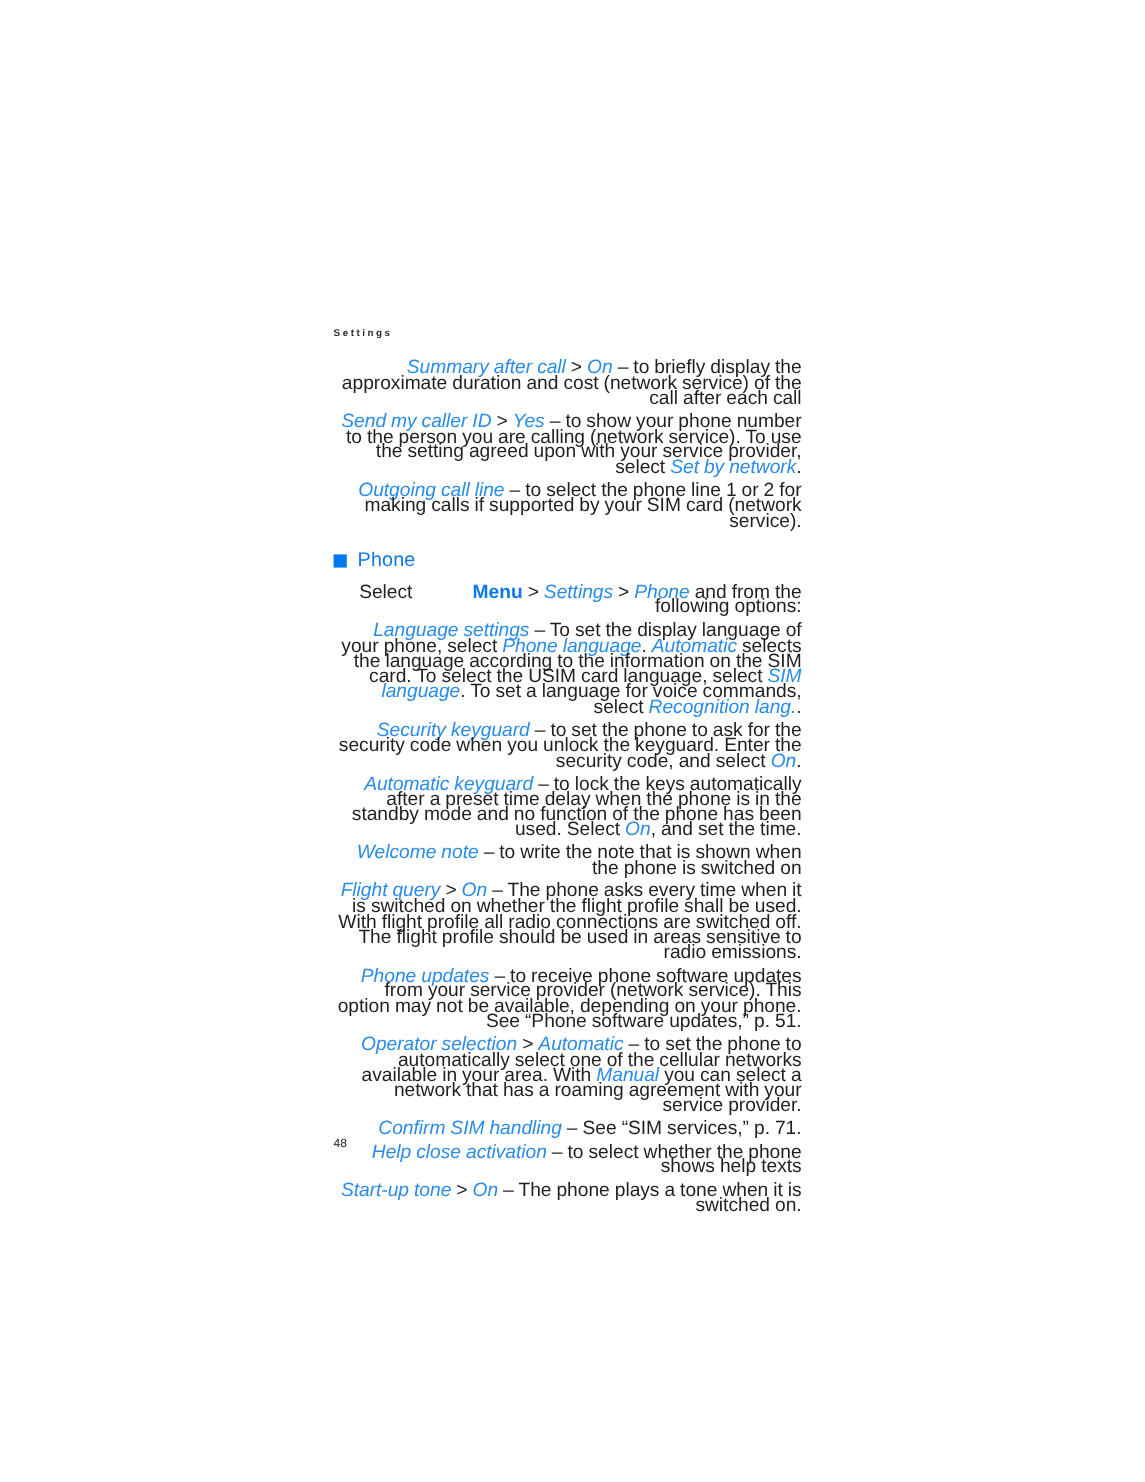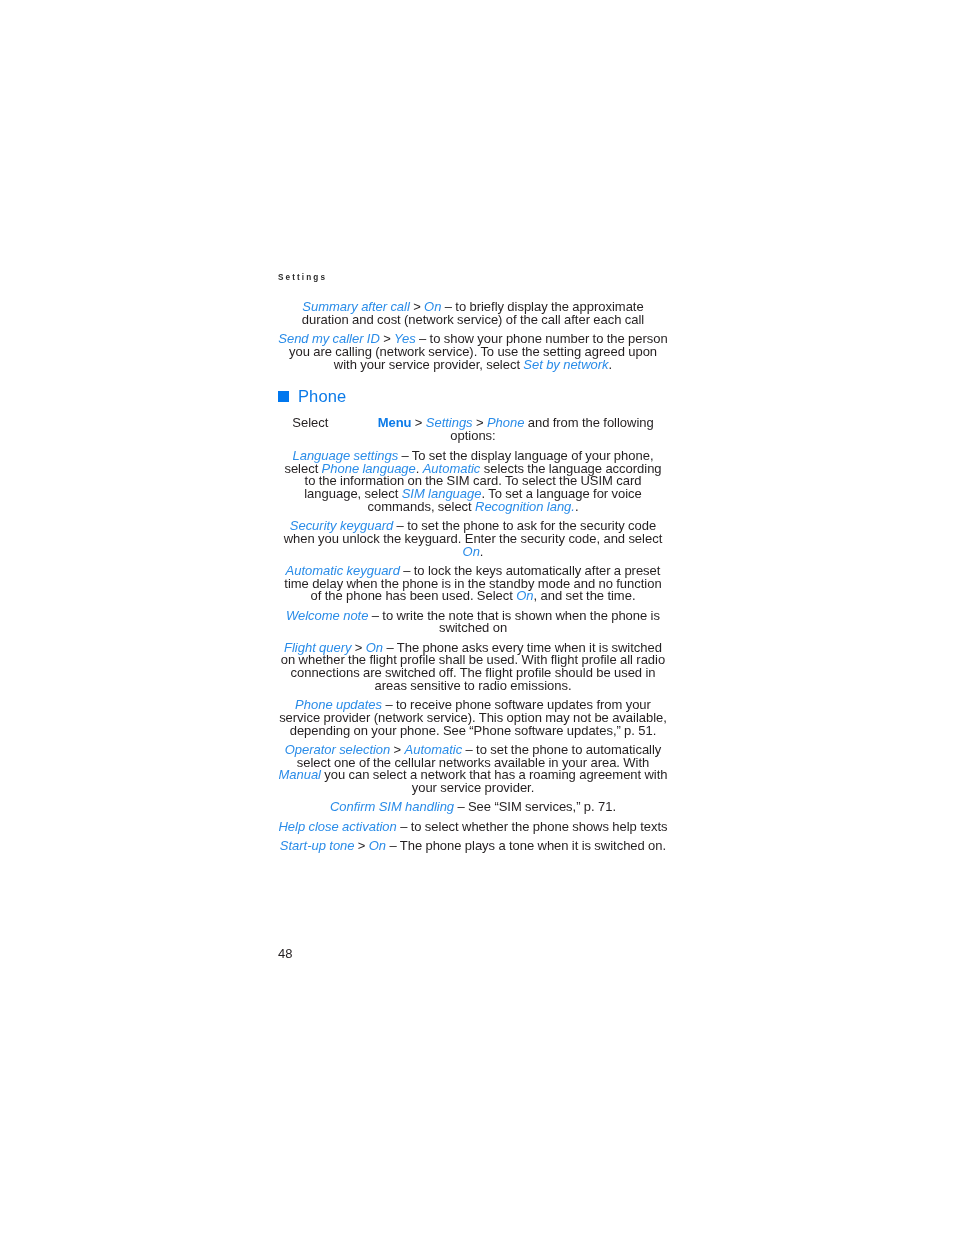--- a/index.html
+++ b/index.html
@@ -37,25 +37,25 @@
     font-size: 8.2px;
     font-weight: bold;
     letter-spacing: 2.1px;
     color: #2b2b2b;
     margin: 0 0 18px 0;
     line-height: 10px;
   }
 
   
   .para {
-    font-size: 13px;
+    font-size: 16px;
     line-height: 12.75px;
     color: #231f20;
     margin: 0 0 6.5px 0;
-    text-align: center;
+    text-align: right;
     letter-spacing: -0.02px;
     word-spacing: -0.25px;
   }
   .para:last-child { margin-bottom: 0; }
 
   
   .term {
     font-style: italic;
     color: #2a8ce8;
   }
@@ -99,38 +99,39 @@
 
   .select-line {
     margin-bottom: 7px;
   }
 
   
   .page-number {
     position: absolute;
     left: 278px;
     top: 948px;
-    font-size: 13px;
+    font-size: 10px;
     color: #231f20;
     line-height: 11px;
   }
 </style>
 </head>
 <body>
 
 <div class="page">
 
   <div class="content-column">
 
     <div class="running-header">Settings</div>
 
     <p class="para"><span class="term">Summary after call</span><span class="gt"> &gt; </span><span class="val">On</span><span> – to briefly display the approximate duration and cost (network service) of the call after each call</span></p>
 
     <p class="para"><span class="term">Send my caller ID</span><span class="gt"> &gt; </span><span class="val">Yes</span><span> – to show your phone number to the person you are calling (network service). To use the setting agreed upon with your service provider, select </span><span class="val">Set by network</span><span>.</span></p>
 
+    <p class="para"><span class="term">Outgoing call line</span><span> – to select the phone line 1 or 2 for making calls if supported by your SIM card (network service).</span></p>
 
 
     <div class="section-heading">
       <span class="section-bullet"></span>
       <span class="section-title">Phone</span>
     </div>
 
     <p class="para select-line"><span>Select </span><span class="menukey">Menu</span><span class="gt"> &gt; </span><span class="val">Settings</span><span class="gt"> &gt; </span><span class="val">Phone</span><span> and from the following options:</span></p>
 
     <p class="para"><span class="term">Language settings</span><span> – To set the display language of your phone, select </span><span class="val">Phone language</span><span>. </span><span class="val">Automatic</span><span> selects the language according to the information on the SIM card. To select the USIM card language, select </span><span class="val">SIM language</span><span>. To set a language for voice commands, select </span><span class="val">Recognition lang.</span><span>.</span></p>

